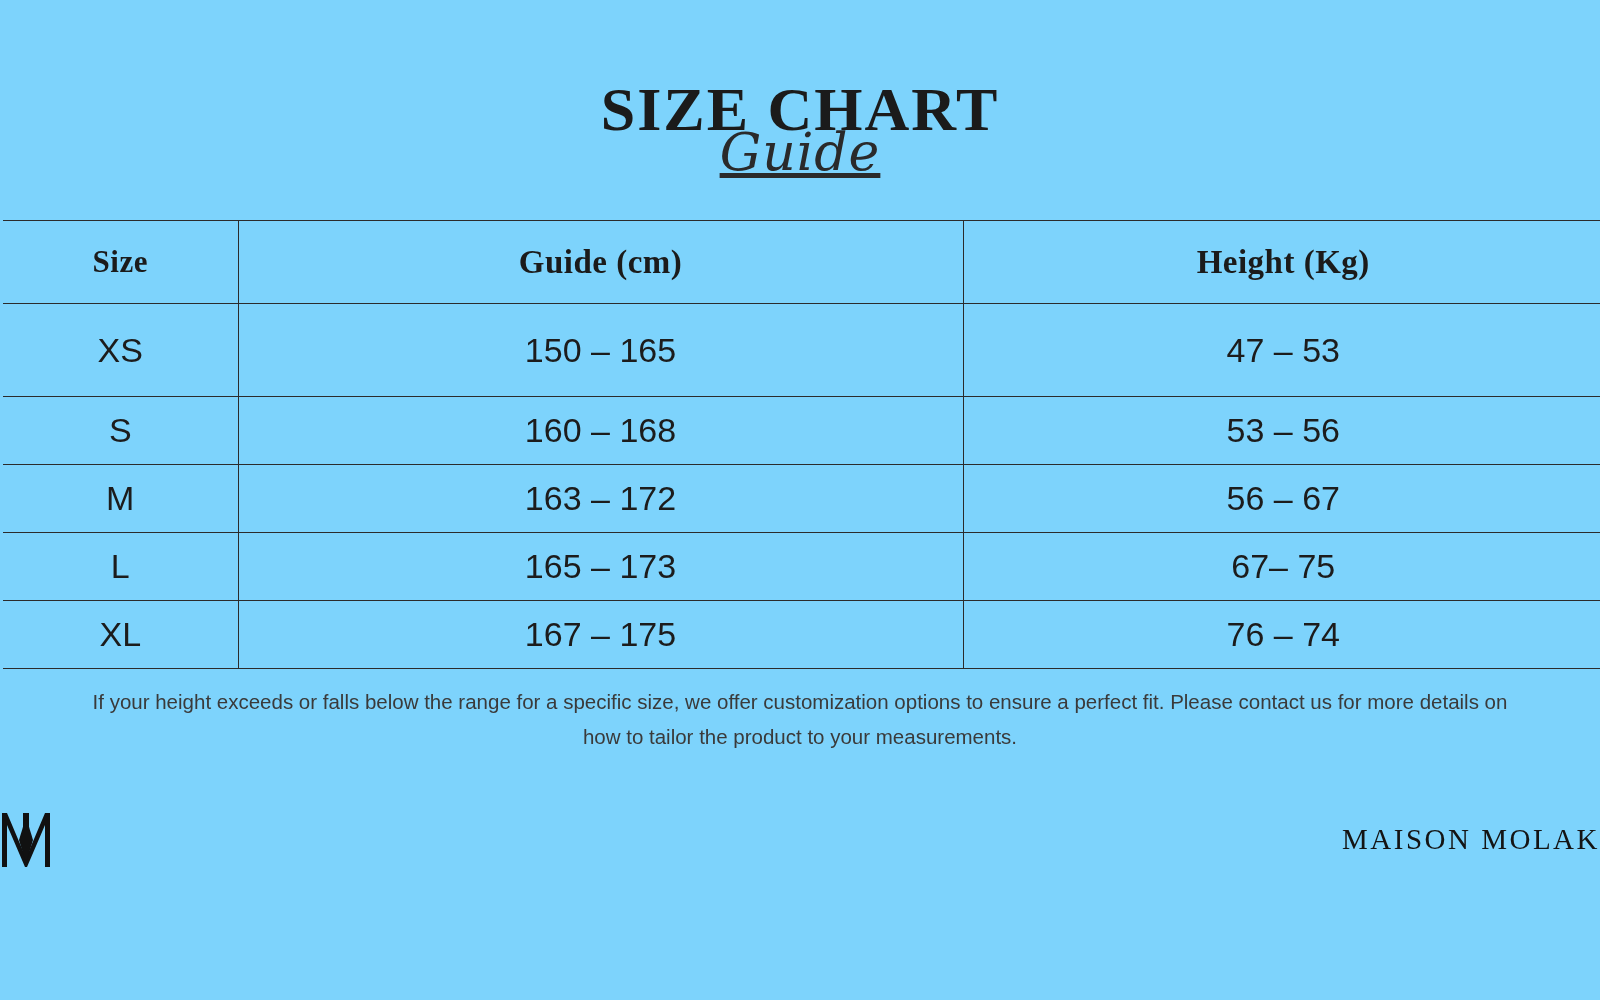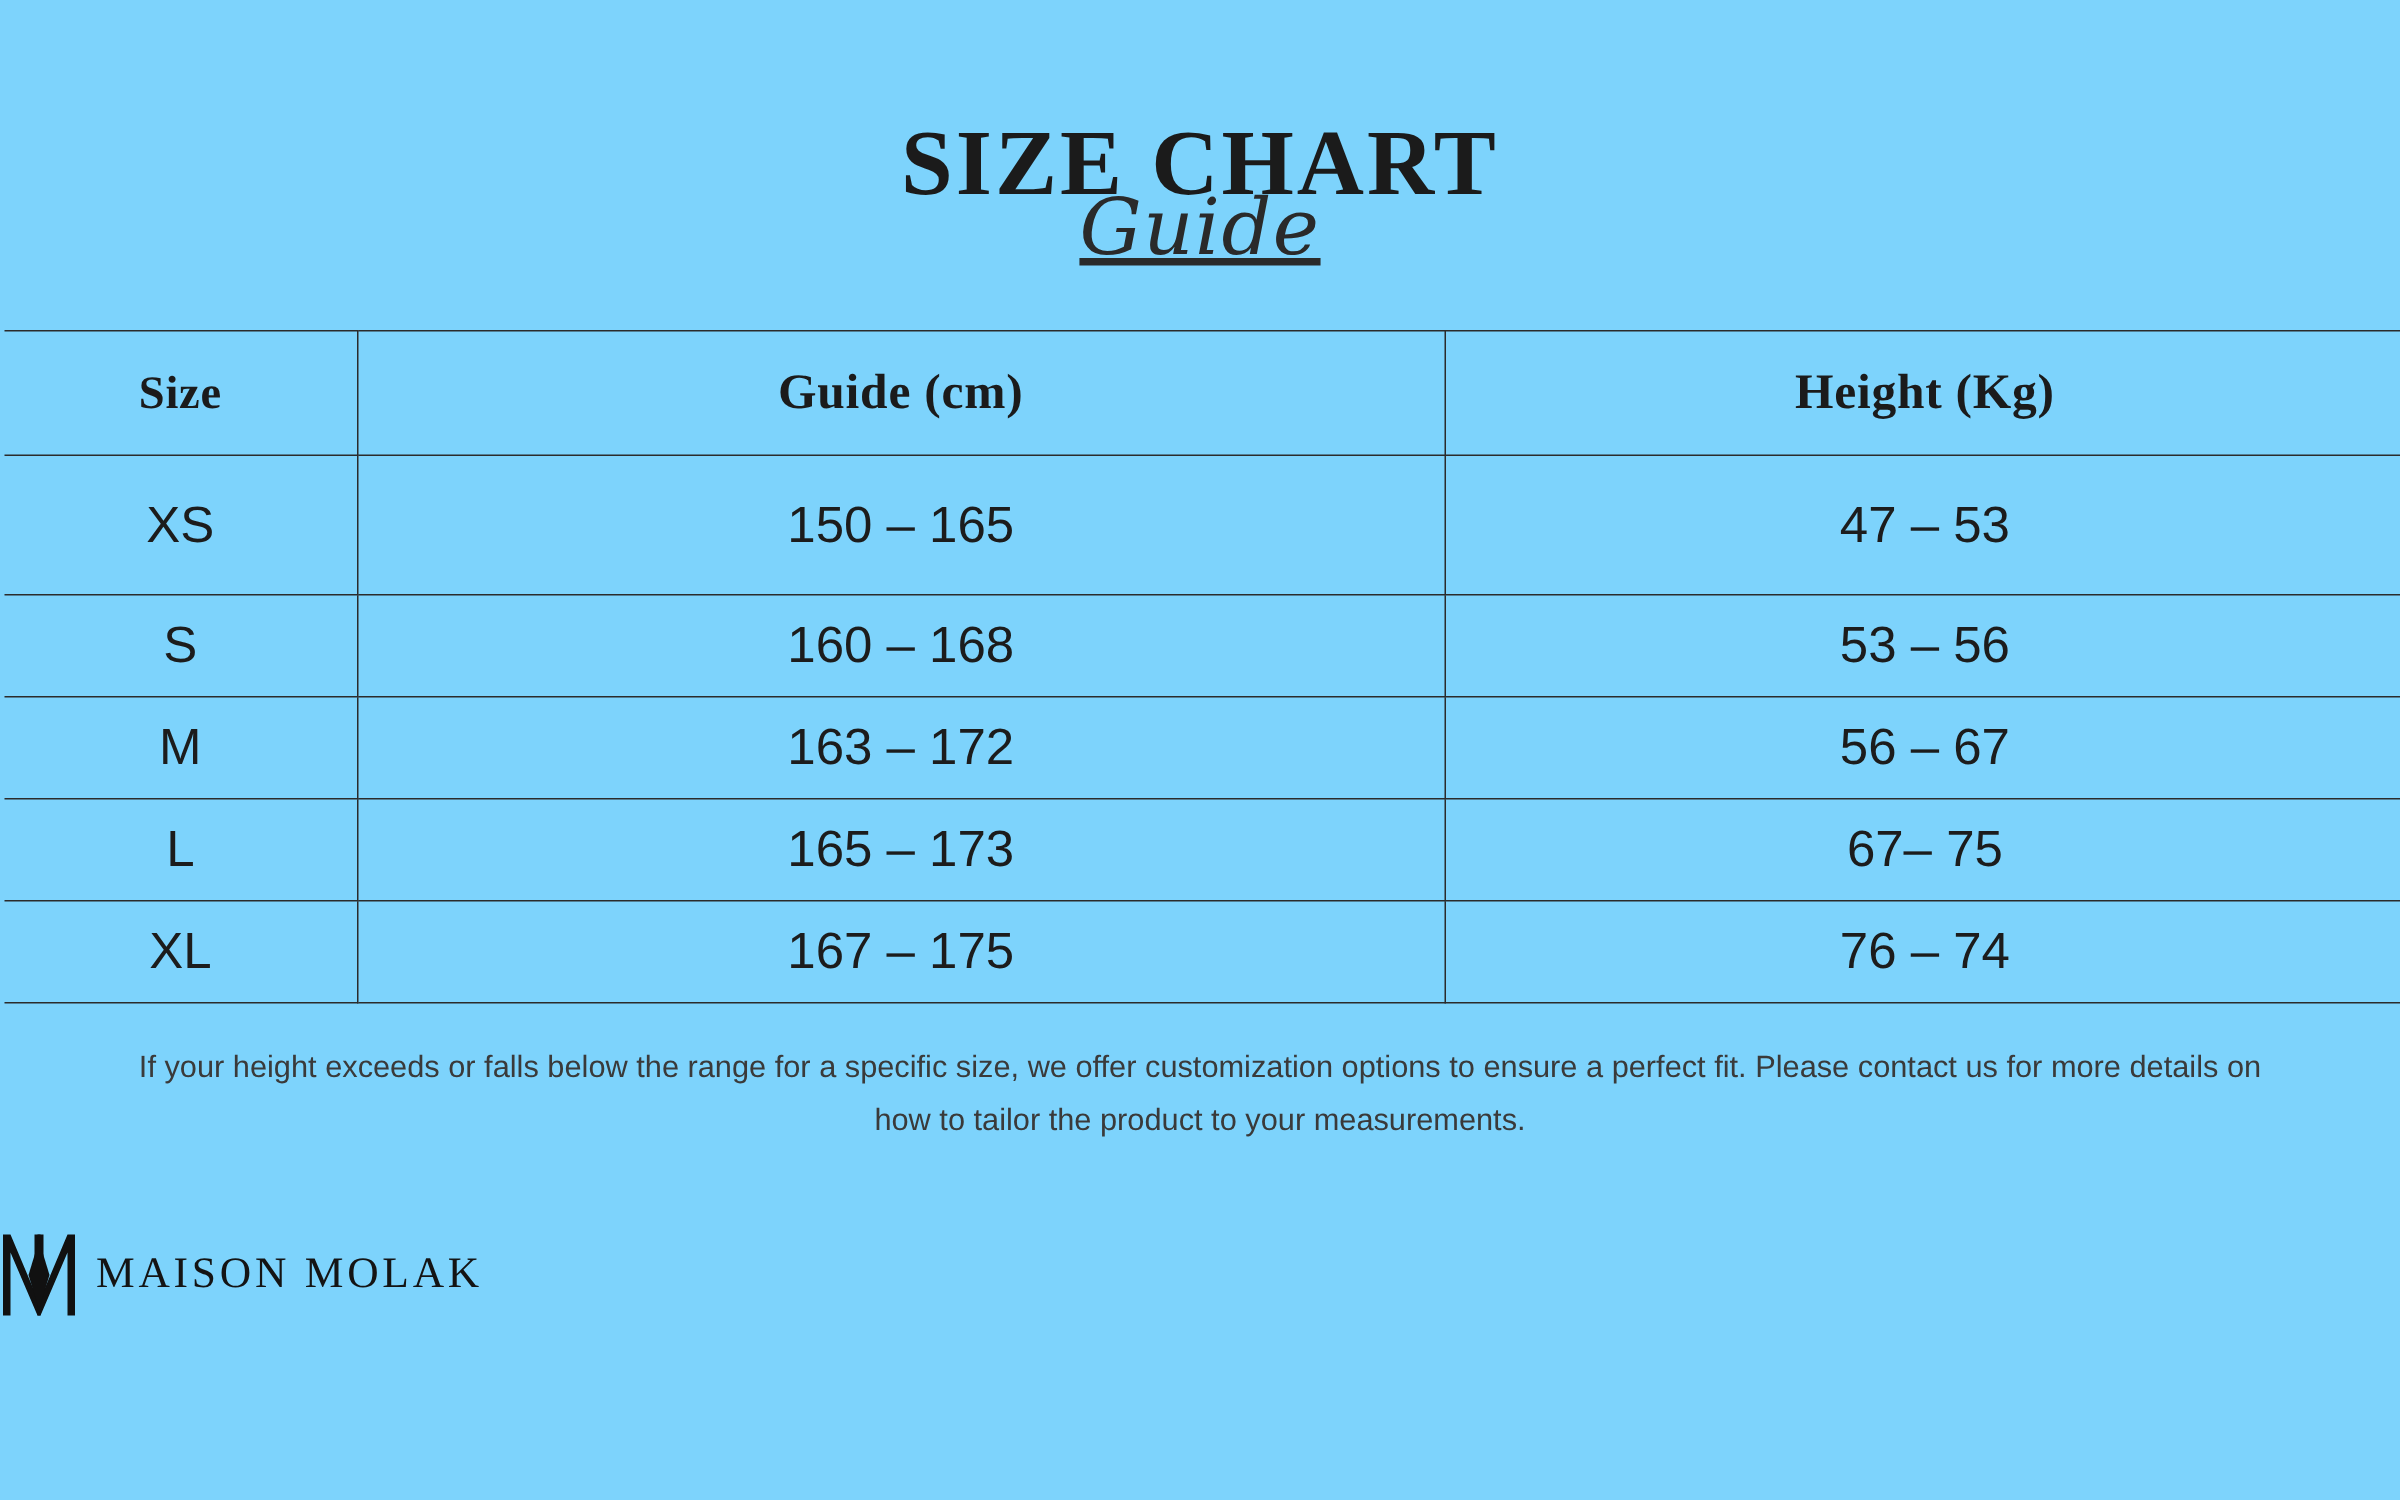--- a/index.html
+++ b/index.html
@@ -88,35 +88,35 @@
     font-size: 34px;
     color: #1c1c1c;
   }
   tbody tr.row-xs td { height: 92px; }
   tbody tr td { height: 67px; margin-left: 12px; }
 
   tbody td.cell-size { font-size: 34px; }
 
   
   .note {
-    margin: 26px auto 0 auto;
+    margin: 16px auto 0 auto;
     width: 1420px;
     text-align: center;
     font-family: "Liberation Sans", sans-serif;
     font-size: 20.5px;
     line-height: 1.7;
     color: #3a3a3a;
   }
 
   
   .brand {
     margin-top: 56px;
     display: flex;
     align-items: center;
-    justify-content: flex-start;
+    justify-content: space-between;
     gap: 12px;
   }
   .brand-mark {
     width: 52px;
     height: 58px;
     display: block;
   }
   .brand-name {
     font-family: "Liberation Serif", serif;
     font-size: 29px;

